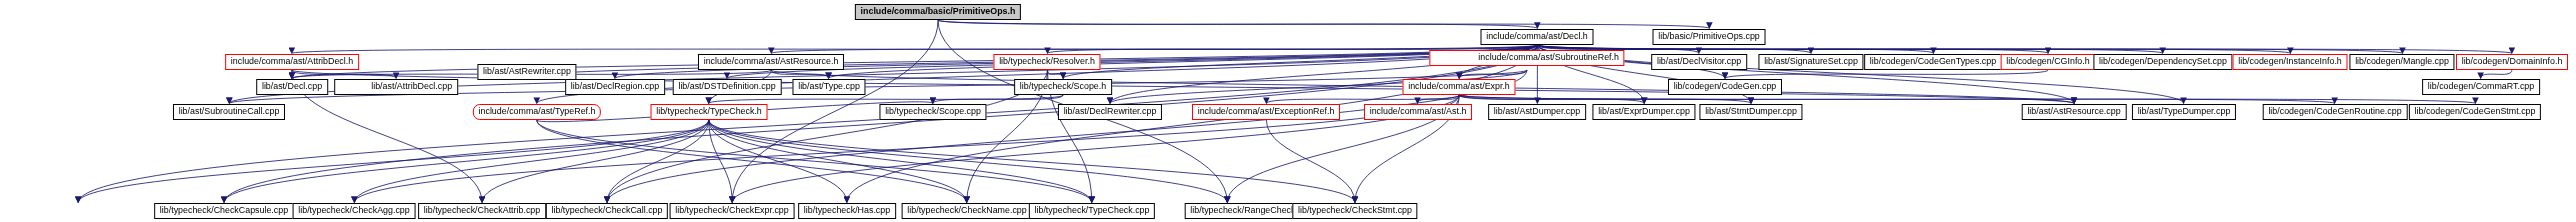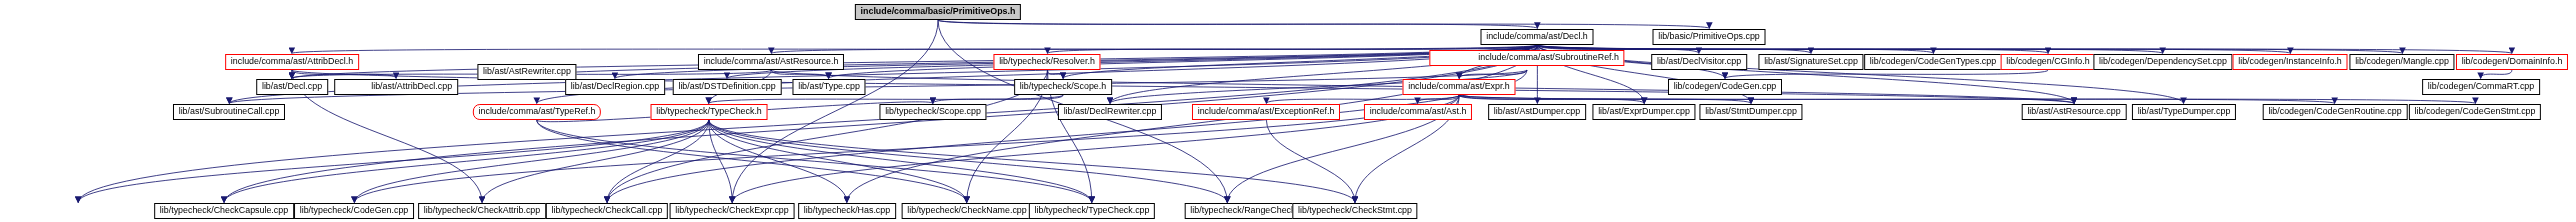--- a/index.html
+++ b/index.html
@@ -156,21 +156,21 @@
     <div class="node truncated" style="left: 1266px; top: 104px;">include/comma/ast/ExceptionRef.h</div>
     <div class="node truncated" style="left: 1418px; top: 104px;">include/comma/ast/Ast.h</div>
     <div class="node normal" style="left: 1537px; top: 104px;">lib/ast/AstDumper.cpp</div>
     <div class="node normal" style="left: 1644px; top: 104px;">lib/ast/ExprDumper.cpp</div>
     <div class="node normal" style="left: 1751px; top: 104px;">lib/ast/StmtDumper.cpp</div>
     <div class="node normal" style="left: 2074px; top: 104px;">lib/ast/AstResource.cpp</div>
     <div class="node normal" style="left: 2184px; top: 104px;">lib/ast/TypeDumper.cpp</div>
     <div class="node normal" style="left: 2335px; top: 104px;">lib/codegen/CodeGenRoutine.cpp</div>
     <div class="node normal" style="left: 2475px; top: 104px;">lib/codegen/CodeGenStmt.cpp</div>
     <div class="node normal" style="left: 224px; top: 203px;">lib/typecheck/CheckCapsule.cpp</div>
-    <div class="node normal" style="left: 354px; top: 203px;">lib/typecheck/CodeGen.cpp</div>
+    <div class="node normal" style="left: 354px; top: 203px;">lib/typecheck/CheckAgg.cpp</div>
     <div class="node normal" style="left: 482px; top: 203px;">lib/typecheck/CheckAttrib.cpp</div>
     <div class="node normal" style="left: 607px; top: 203px;">lib/typecheck/CheckCall.cpp</div>
     <div class="node normal" style="left: 732px; top: 203px;">lib/typecheck/CheckExpr.cpp</div>
     <div class="node normal" style="left: 847px; top: 203px;">lib/typecheck/Has.cpp</div>
     <div class="node normal" style="left: 967px; top: 203px;">lib/typecheck/CheckName.cpp</div>
     <div class="node normal" style="left: 1092px; top: 203px;">lib/typecheck/TypeCheck.cpp</div>
     <div class="node normal" style="left: 1227px; top: 203px; margin-left: 28px;">lib/typecheck/RangeChecker.cpp</div>
     <div class="node normal" style="left: 1355px; top: 203px;">lib/typecheck/CheckStmt.cpp</div>
   </div>
 

